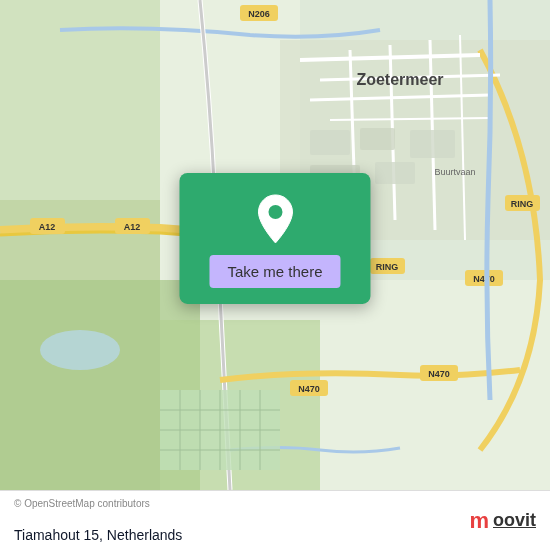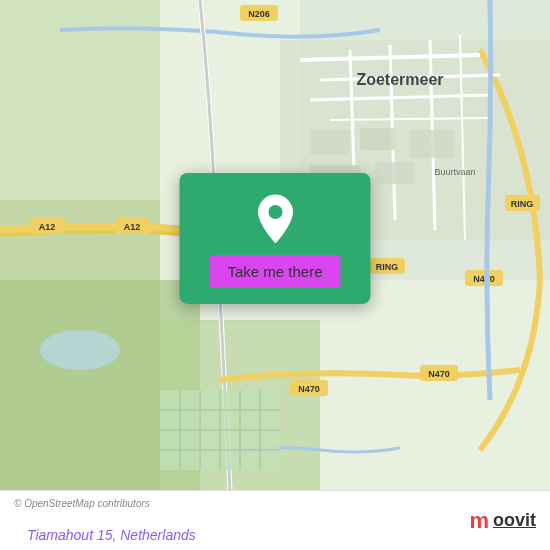--- a/index.html
+++ b/index.html
@@ -36,21 +36,21 @@
       min-width: 176px;
     }
 
     #pin-icon {
       width: 44px;
       height: 52px;
       margin-bottom: 10px;
     }
 
     #take-me-there-btn {
-      background: #d946ef;
+      background: #c4b5fd;
       color: #333;
       border: none;
       border-radius: 4px;
       padding: 8px 18px;
       font-size: 15px;
       font-weight: 500;
       cursor: pointer;
       white-space: nowrap;
       width: 100%;
     }
@@ -63,33 +63,31 @@
       display: flex;
       align-items: center;
       justify-content: space-between;
       padding: 0 14px;
     }
 
     #footer-left {
       display: flex;
       flex-direction: column;
       gap: 18px;
-      font-style: italic;
     }
 
     #attribution {
       font-size: 10px;
       color: #888;
     }
 
     #address-text {
       font-size: 14px;
-      color: #8b5cf6;
+      color: #0f172a;
       font-weight: 400;
-      margin-left: 13px;
     }
 
     #moovit-logo {
       display: flex;
       align-items: center;
       gap: 4px;
     }
 
     .moovit-m {
       font-size: 22px;

